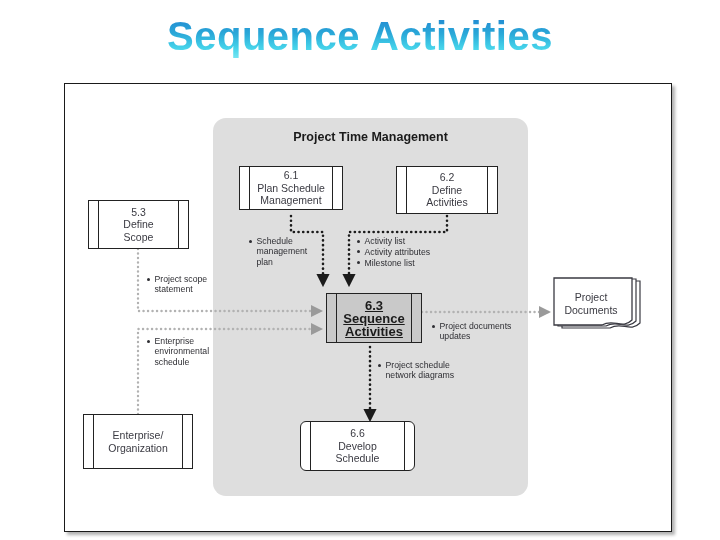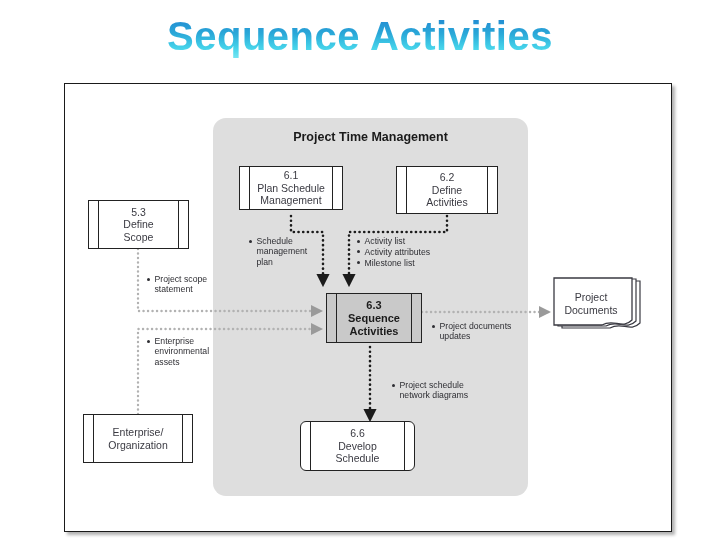--- a/index.html
+++ b/index.html
@@ -98,22 +98,23 @@
     line-height: 12.5px;
     color: #3a3a42;
     font-family: "Liberation Sans", sans-serif;
     white-space: pre-line;
     padding: 0 11px;
   }
   .proc-box.filled { background: #c9c9c9; }
   .proc-box.filled .proc-label {
     font-weight: bold;
     color: #1b1b1b;
-    font-size: 11px;
+    font-size: 13px;
     line-height: 13px;
+    text-decoration: underline;
   }
 
   
   #project-documents {
     left: 487px;
     top: 193px;
     width: 92px;
     height: 62px;
   }
   #project-documents .doc-text {
@@ -224,21 +225,21 @@
   <div class="proc-box abs" style="left:235px; top:337px; width:115px; height:50px;border-radius:6px;">
     <div class="proc-label"><span>6.6</span><br><span>Develop
 Schedule</span></div>
   </div>
 
   <div class="proc-box abs" style="left:23px; top:116px; width:101px; height:49px;">
     <div class="proc-label"><span>5.3</span><br><span>Define
 Scope</span></div>
   </div>
 
-  <div class="proc-box abs" style="left:18px; top:330px; width:110px; height:49px;">
+  <div class="proc-box abs" style="left:18px; top:330px; width:110px; height:55px;">
     <div class="proc-label">Enterprise/
 Organization</div>
   </div>
 
   <div id="project-documents" class="abs">
     <svg width="92" height="62" viewBox="0 0 92 62">
       <path d="M 10 4 L 88 4 L 88 46 C 78 56 70 44 58 51 L 10 51 Z" fill="#ffffff" stroke="#3a3a42" stroke-width="1.2"></path>
       <path d="M 6 2 L 84 2 L 84 44 C 74 54 66 42 54 49 L 6 49 Z" fill="#ffffff" stroke="#3a3a42" stroke-width="1.2"></path>
       <path d="M 2 1 L 80 1 L 80 43 C 70 53 62 41 50 48 L 2 48 Z" fill="#ffffff" stroke="#3a3a42" stroke-width="1.3"></path>
     </svg>
@@ -266,31 +267,31 @@
       <li>Activity list</li>
       <li>Activity attributes</li>
       <li>Milestone list</li>
     </ul>
   </div>
 
   <div class="note abs" style="left:82px; top:252px; width:80px;">
     <ul>
       <li>Enterprise
 environmental
-assets</li>
+schedule</li>
     </ul>
   </div>
 
   <div class="note abs" style="left:367px; top:237px; width:104px;">
     <ul>
       <li>Project documents
 updates</li>
     </ul>
   </div>
 
-  <div class="note abs" style="left:313px; top:296px; width:108px;margin-left:14px;">
+  <div class="note abs" style="left:313px; top:276px; width:108px;">
     <ul>
       <li>Project schedule
 network diagrams</li>
     </ul>
   </div>
 
 </div>
 
 </body></html>

